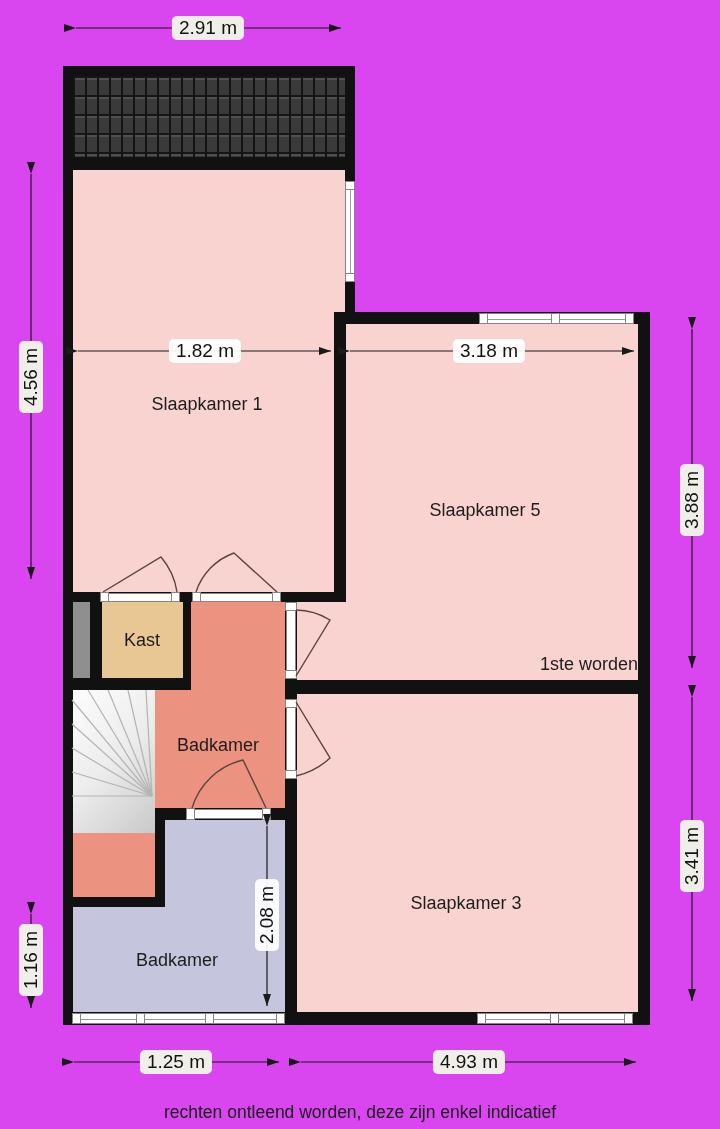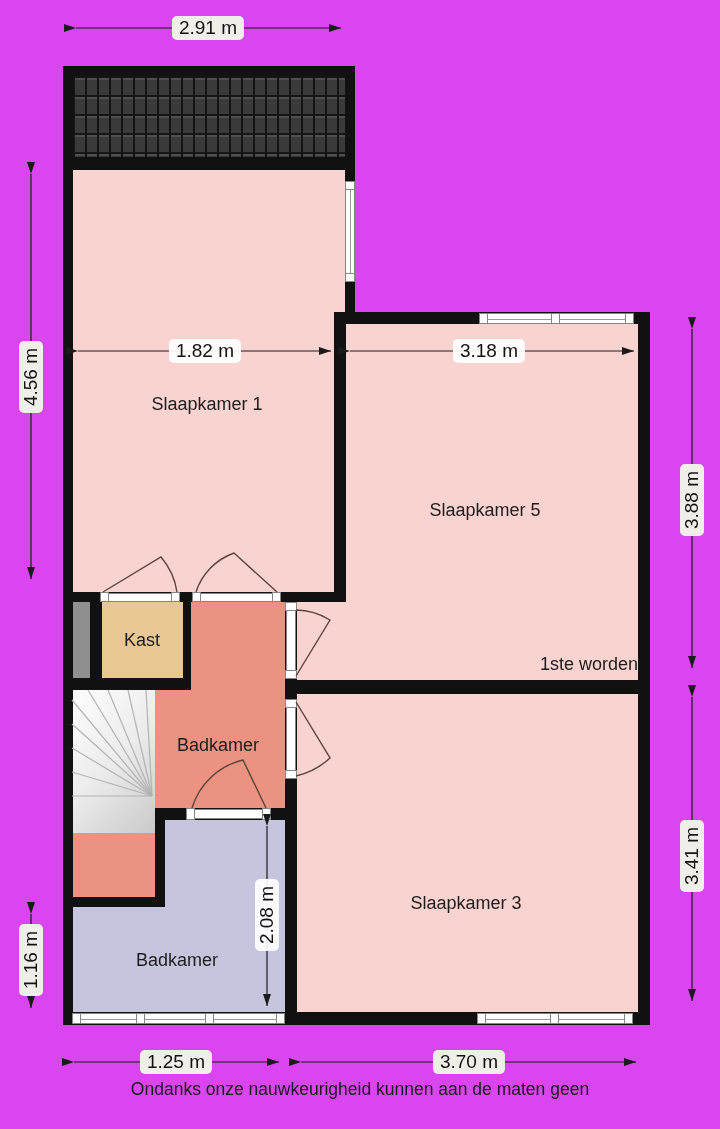--- a/index.html
+++ b/index.html
@@ -149,25 +149,25 @@
 
   <div class="dim pillbg" style="left:208px;top:28px;">2.91 m</div>
   <div class="dim pillbg rot" style="left:31px;top:377px;">4.56 m</div>
   <div class="dim pillbg rot" style="left:31px;top:960px;">1.16 m</div>
   <div class="dim pillbg rot" style="left:692px;top:500px;">3.88 m</div>
   <div class="dim pillbg rot" style="left:692px;top:856px;">3.41 m</div>
   <div class="dim pillw" style="left:205px;top:351px;">1.82 m</div>
   <div class="dim pillw" style="left:489px;top:351px;">3.18 m</div>
   <div class="dim pillw rot" style="left:267px;top:915px;">2.08 m</div>
   <div class="dim pillbg" style="left:176px;top:1062px;">1.25 m</div>
-  <div class="dim pillbg" style="left:469px;top:1062px;">3.70 m</div>
+  <div class="dim pillbg" style="left:469px;top:1062px;">4.93 m</div>
 
   <div class="lbl" style="left:207px;top:404px;">Slaapkamer 1</div>
   <div class="lbl" style="left:485px;top:510px;">Slaapkamer 5</div>
   <div class="lbl" style="left:466px;top:903px;">Slaapkamer 3</div>
   <div class="lbl" style="left:142px;top:640px;text-align:center;">Kast</div>
   <div class="lbl" style="left:218px;top:745px;">Badkamer</div>
   <div class="lbl" style="left:177px;top:960px;">Badkamer</div>
   <div class="lbl" style="left:589px;top:664px;">1ste worden</div>
 
-  <div class="disc" style="top:1078px;">Ondanks onze nauwkeurigheid kunnen aan de maten geen</div>
+  <div class="disc" style="top:1101px;">rechten ontleend worden, deze zijn enkel indicatief</div>
 
 </div>
 
 </body></html>

